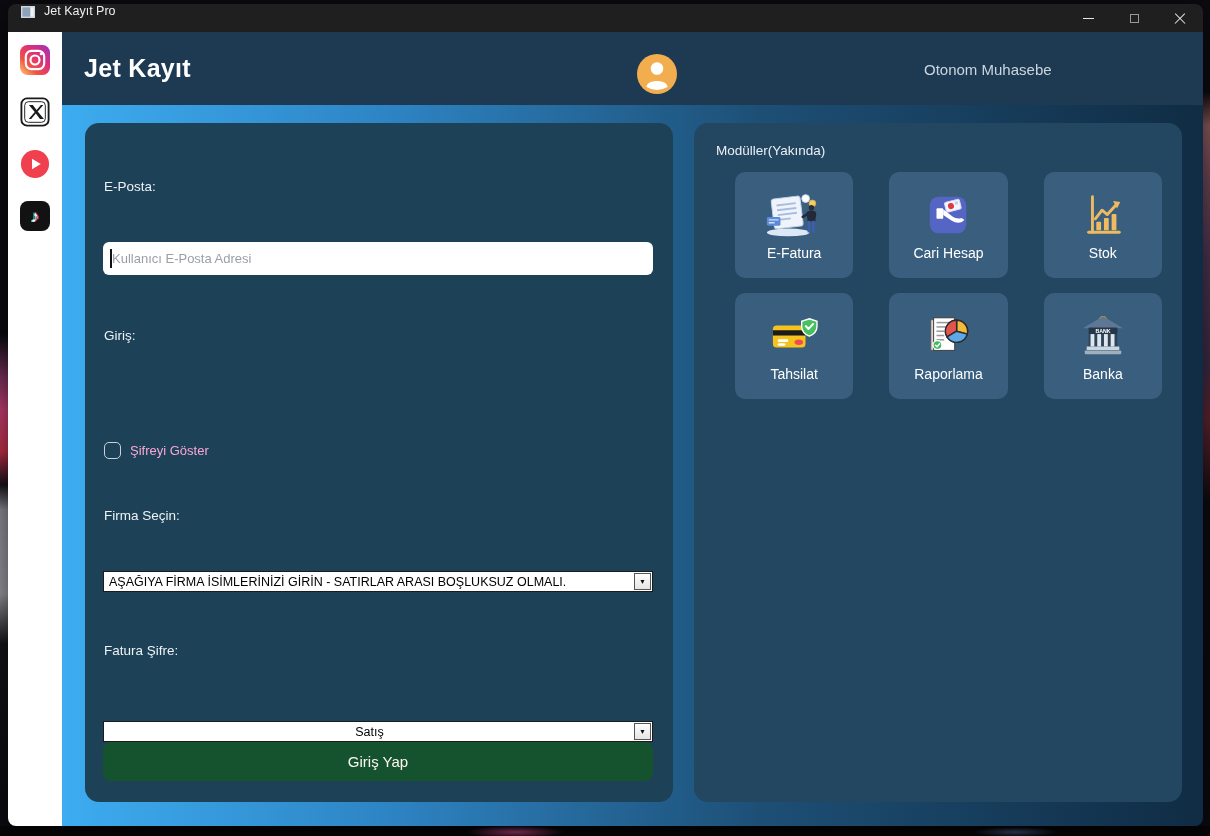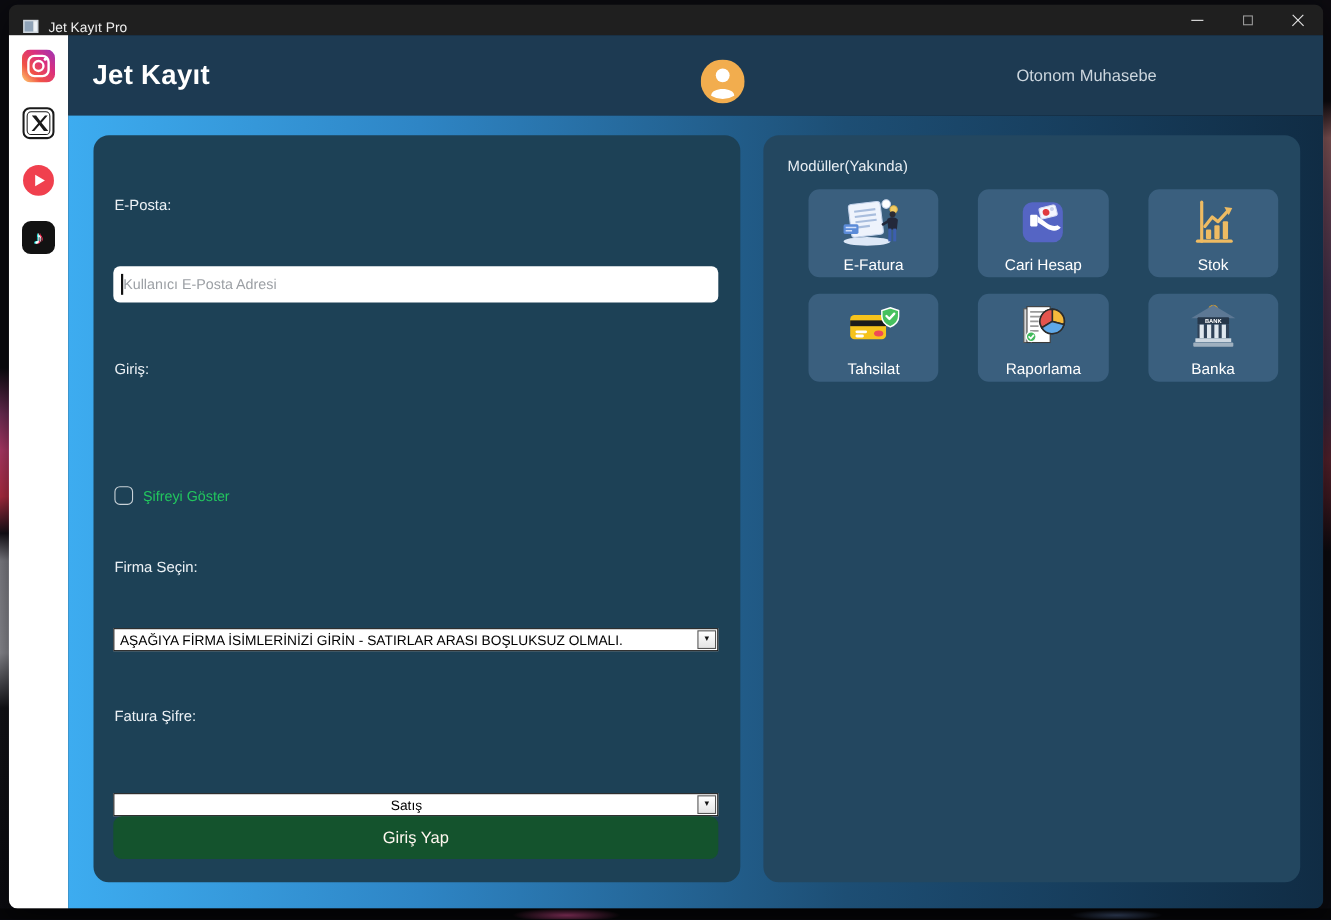--- a/index.html
+++ b/index.html
@@ -18,21 +18,21 @@
     background:
       radial-gradient(70px 9px at 515px 6px, #a43b70 0%, rgba(164,59,112,0) 70%),
       radial-gradient(60px 7px at 1015px 6px, #3a4a6a 0%, rgba(58,74,106,0) 70%),
       #060608; }
 
   
   .window { position:absolute; left:8px; top:4px; width:1195px; height:822px;
     border-radius:8px; overflow:hidden; display:flex; flex-direction:column;
     box-shadow:0 8px 30px rgba(0,0,0,.6); }
 
-  .titlebar { height:28px; background:#1f1f1f; display:flex; align-items:flex-end;
+  .titlebar { height:28px; background:#1f1f1f; display:flex; align-items:flex-start;
     padding-left:12px; flex:0 0 auto; }
   .titlebar .app-ico { width:16px; height:16px; margin-right:8px; flex:0 0 auto; }
   .titlebar .t-text { color:#eee; font-size:12.5px; }
   .win-controls { margin-left:auto; display:flex; height:100%; }
   .win-btn { width:46px; height:100%; display:flex; align-items:center; justify-content:center; cursor:default; }
   .glyph-min { width:11px; height:1px; background:#e6e6e6; display:block; }
   .glyph-max { width:9px; height:9px; border:1px solid #9a9a9a; display:block; }
   .glyph-close { position:relative; width:14px; height:14px; display:block; }
   .glyph-close::before,.glyph-close::after { content:""; position:absolute; left:0; top:6.5px;
     width:14px; height:1.4px; background:#e6e6e6; }
@@ -64,36 +64,36 @@
   
   .panel { position:absolute; border-radius:14px; }
   .login-panel { left:23px; top:18px; width:588px; height:679px; background:#1d4156; }
   .fl { position:absolute; left:19px; color:#edf2f6; font-size:13.5px; }
   .txt-input { position:absolute; left:18px; width:550px; height:33px; border:none; border-radius:6px;
     background:#fff; font-family:"Liberation Sans",sans-serif; font-size:13px; color:#333; padding:0 9px; outline:none; }
   .txt-input::placeholder { color:#9b9fa4; }
   .caret { position:absolute; left:25px; width:1.5px; height:19px; background:#111; }
   .cb-row { position:absolute; left:19px; display:flex; align-items:center; gap:9px; }
   .cb { width:17px; height:17px; border:1.6px solid #c9d2d8; border-radius:5px; background:transparent; cursor:pointer; }
-  .cb-label { color:#22c55e; font-size:13px; }
+  .cb-label { color:#f9a8d4; font-size:13px; }
   .combo { position:absolute; left:18px; width:550px; height:21px; background:#fff;
     border:1px solid #1b1b1b; display:flex; align-items:center; padding-left:5px; cursor:pointer; }
   .combo .val { font-size:12.5px; color:#000; white-space:nowrap; overflow:hidden; text-overflow:ellipsis; flex:1; }
   .combo .dd-btn { width:17px; height:17px; margin:0 1px 0 4px; flex:0 0 auto;
     border:1px solid #555; background:linear-gradient(#ffffff,#e4e4e4);
     display:flex; align-items:center; justify-content:center; font-size:7px; color:#111; }
   .submit-btn { position:absolute; left:18px; width:550px; height:39px; border:none; border-radius:8px;
     background:#14532d; color:#fff7ef; font-size:15px; font-family:"Liberation Sans",sans-serif; cursor:pointer; }
 
   
   .modules-panel { left:632px; top:18px; width:488px; height:679px; background:#234760; }
   .modules-title { position:absolute; left:22px; top:20px; color:#e9eff4; font-size:13.5px; }
   .mod-grid { position:absolute; left:20px; top:49px; width:448px;
     display:grid; grid-template-columns:repeat(3,1fr); gap:15px; }
-  .mod-card { height:80px; background:#3a5f7e; border-radius:10px; display:flex; flex-direction:column;
+  .mod-card { height:106px; background:#3a5f7e; border-radius:10px; display:flex; flex-direction:column;
     align-items:center; justify-content:center; gap:5px; cursor:pointer;margin-left:21px; }
   .mod-card .ic { height:50px; display:flex; align-items:center; justify-content:center; }
   .mod-label { color:#ffffff; font-size:14px; }
 </style>
 </head>
 <body>
 
 <div class="desk-left"></div>
 <div class="desk-right"></div>
 <div class="desk-bottom"></div>

